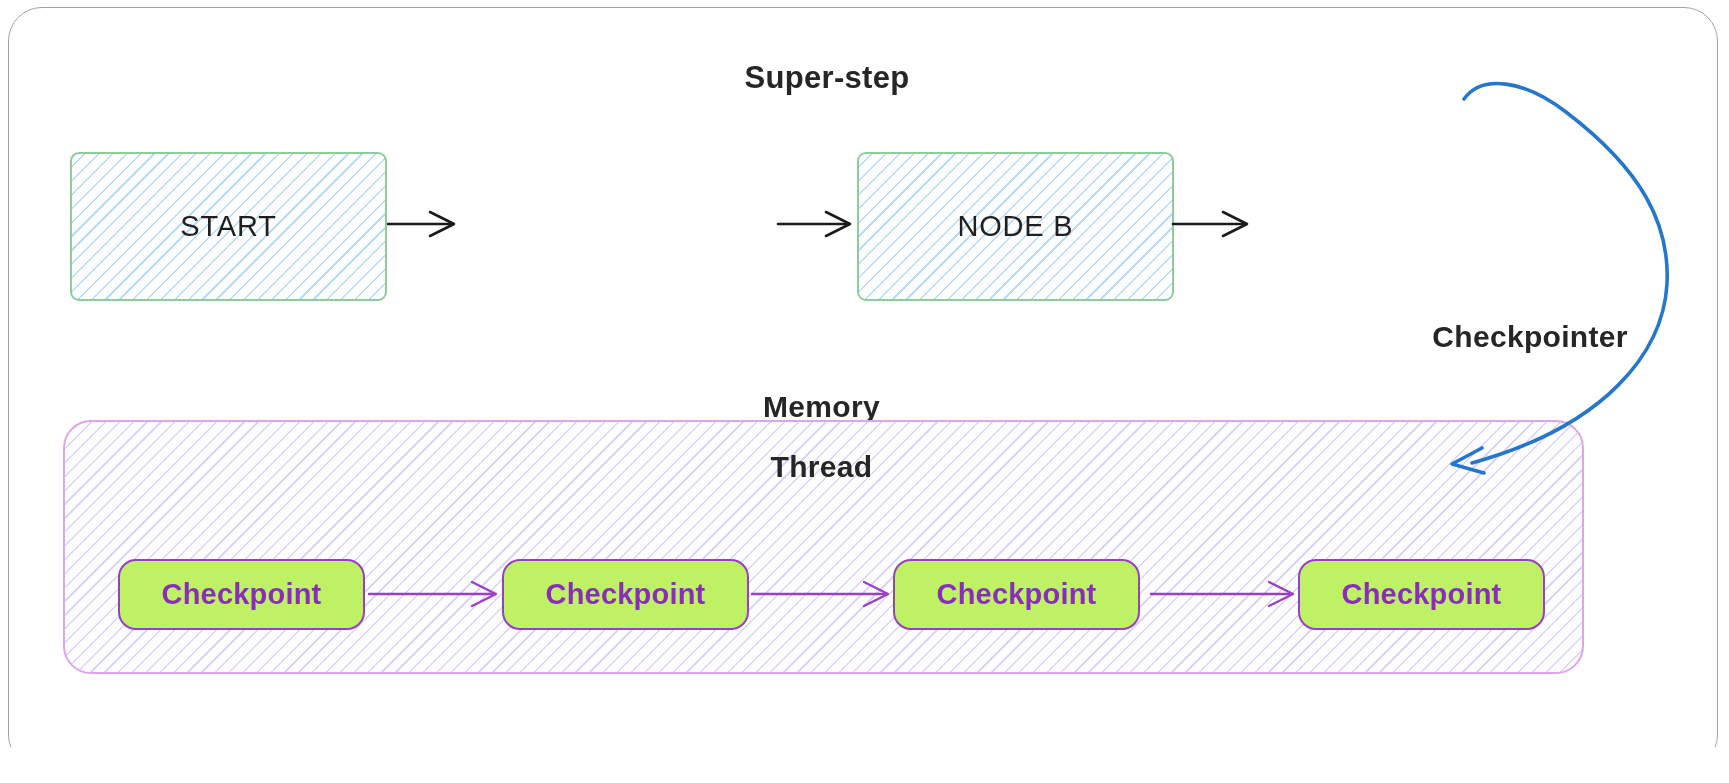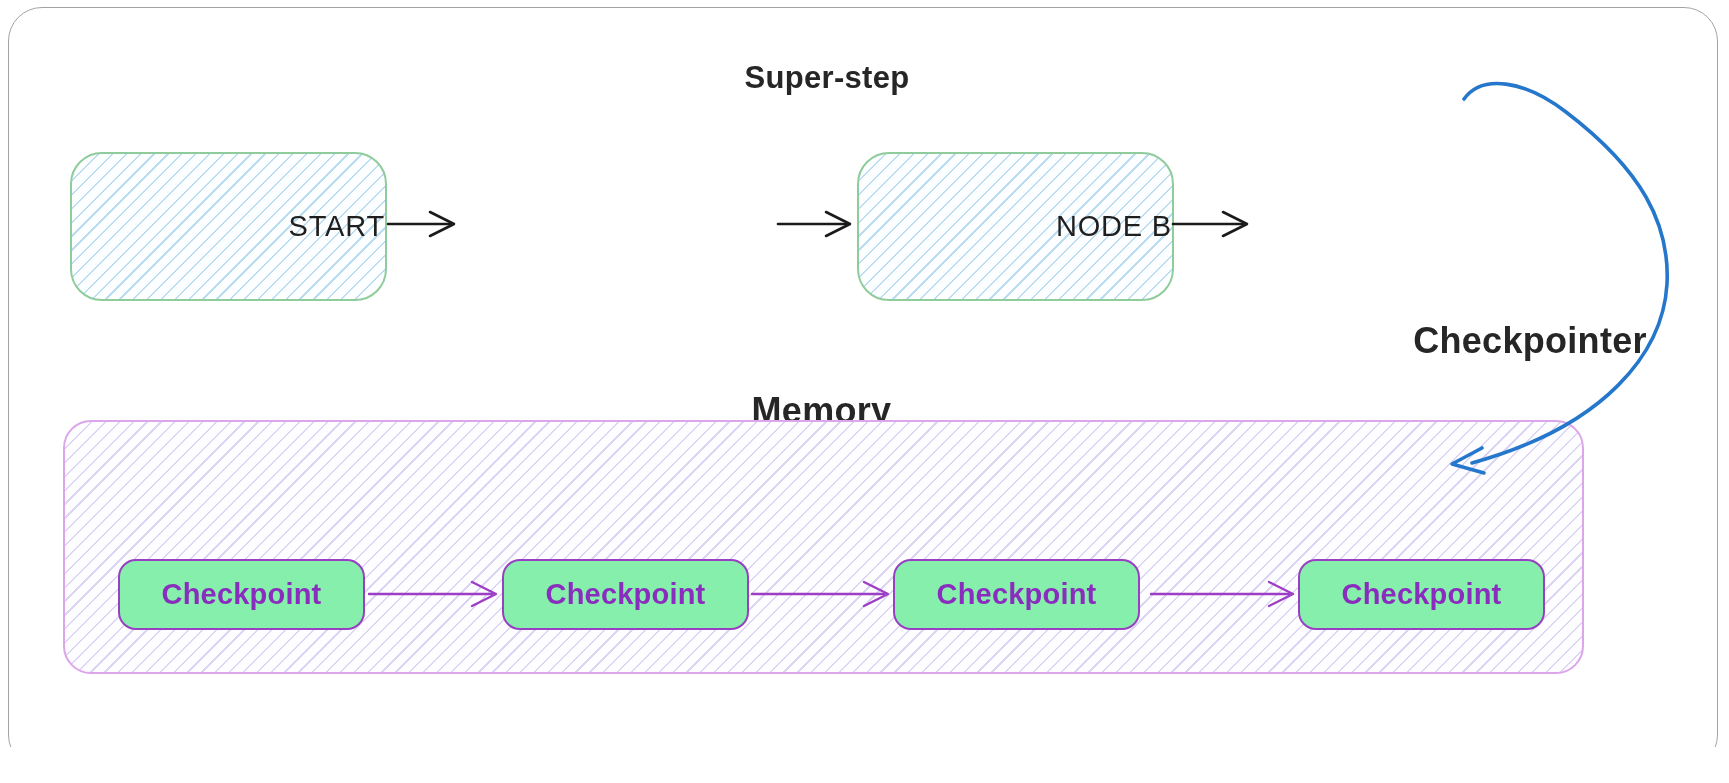--- a/index.html
+++ b/index.html
@@ -6,49 +6,49 @@
   .canvas{
     position:relative;width:1729px;height:747px;overflow:hidden;
     font-family:"Liberation Sans", sans-serif;color:#262626;
   }
   .card{
     position:absolute;left:8px;top:7px;width:1708px;height:760px;
     border:1.6px solid #a3a3a3;border-radius:34px;background:#ffffff;
     box-shadow:0 5px 0 -2.5px #b5b5b5;
   }
   .section-label{
-    position:absolute;text-align:center;font-size:36px;font-weight:600;
+    position:absolute;text-align:center;font-size:30px;font-weight:600;
     color:#262626;letter-spacing:.3px;white-space:nowrap;
   }
   #superstep-label{left:627px;top:60px;width:400px;font-size:31px;}
   #checkpointer-label{left:1380px;top:320px;width:300px;}
   #memory-label{left:63px;top:376px;width:1517px;margin-top:14px;}
   #thread-label{left:63px;top:450px;width:1517px;}
   .node{
     position:absolute;top:152px;width:313px;height:145px;
-    border:2px solid #8fcc9c;border-radius:32px;
+    border:2px solid #8fcc9c;border-radius:9px;
     background-color:#fdfeff;
     background-image:repeating-linear-gradient(135deg,
       rgba(0,0,0,0) 0px, rgba(0,0,0,0) 8.2px,
       #bcdcf2 8.2px, #bcdcf2 9.8px);
-    display:flex;align-items:center;justify-content:flex-end;
+    display:flex;align-items:center;justify-content:center;
     font-size:29px;font-weight:500;letter-spacing:.8px;color:#1f1f1f;
   }
   #node-0{left:70px;} #node-1{left:462px;} #node-2{left:857px;} #node-3{left:1253px;}
   .thread-box{
     position:absolute;left:63px;top:420px;width:1517px;height:250px;
     border:2px solid #dca6ea;border-radius:28px;
     background-color:#fefdff;
     background-image:repeating-linear-gradient(135deg,
       rgba(0,0,0,0) 0px, rgba(0,0,0,0) 8.2px,
       #dcd6f4 8.2px, #dcd6f4 9.8px);
   }
   .checkpoint{
     position:absolute;top:559px;width:247px;height:71px;
-    background:#86efac;border:2.6px solid #9740c2;border-radius:18px;
+    background:#bef264;border:2.6px solid #9740c2;border-radius:18px;
     display:flex;align-items:center;justify-content:center;
     font-size:29px;font-weight:600;color:#8a2dbe;letter-spacing:.2px;
     box-sizing:border-box;
   }
   #cp-0{left:118px;} #cp-1{left:502px;} #cp-2{left:893px;} #cp-3{left:1298px;}
   svg.overlay{position:absolute;left:0;top:0;pointer-events:none;}
   .flow-arrow{stroke:#1a1a1a;stroke-width:2.6;fill:none;stroke-linecap:round;stroke-linejoin:round;}
   .cp-arrow{stroke:#9b3fc4;stroke-width:2.4;fill:none;stroke-linecap:round;stroke-linejoin:round;}
   .blue-arrow{stroke:#2577cb;stroke-width:3.6;fill:none;stroke-linecap:round;stroke-linejoin:round;}
 </style>
@@ -67,20 +67,21 @@
   <div class="node" id="node-2">
     <span>NODE B</span>
   </div>
 
   <div class="section-label" id="checkpointer-label">Checkpointer</div>
 
   <div class="section-label" id="memory-label">Memory</div>
 
   <div class="thread-box"></div>
 
+  <div class="section-label" id="thread-label">Thread</div>
 
   <div class="checkpoint" id="cp-0">
     <span>Checkpoint</span>
   </div>
   <div class="checkpoint" id="cp-1">
     <span>Checkpoint</span>
   </div>
   <div class="checkpoint" id="cp-2">
     <span>Checkpoint</span>
   </div>

